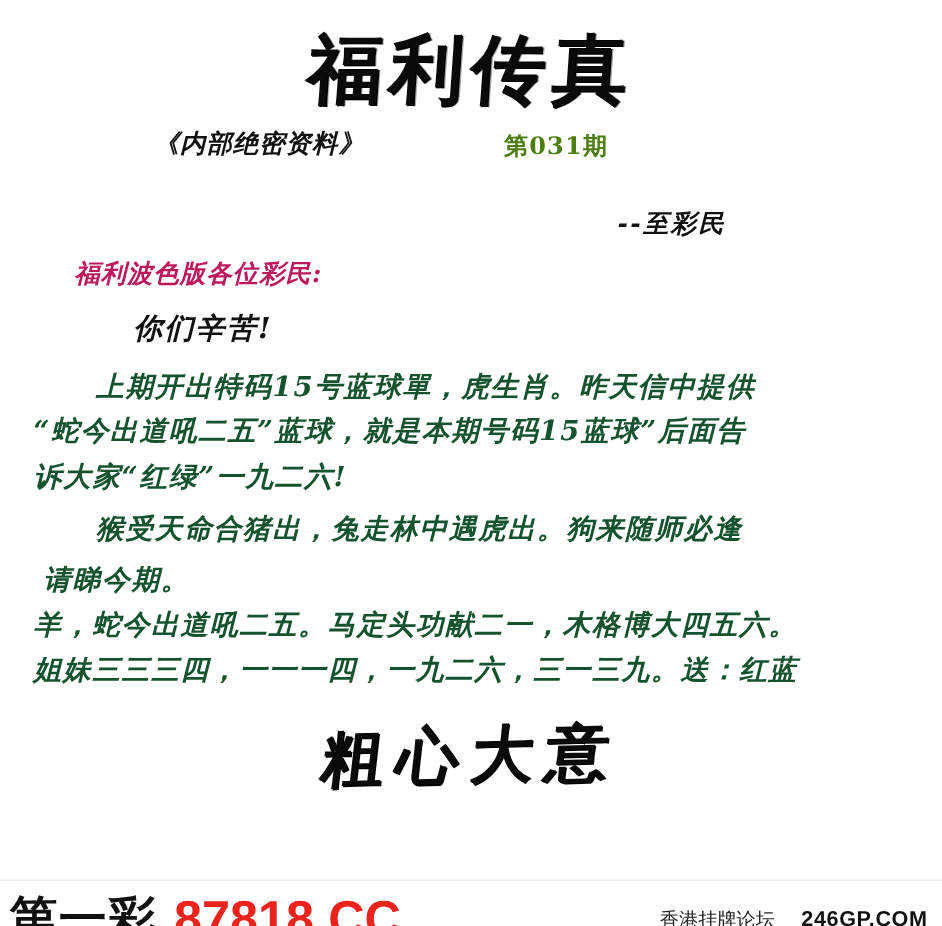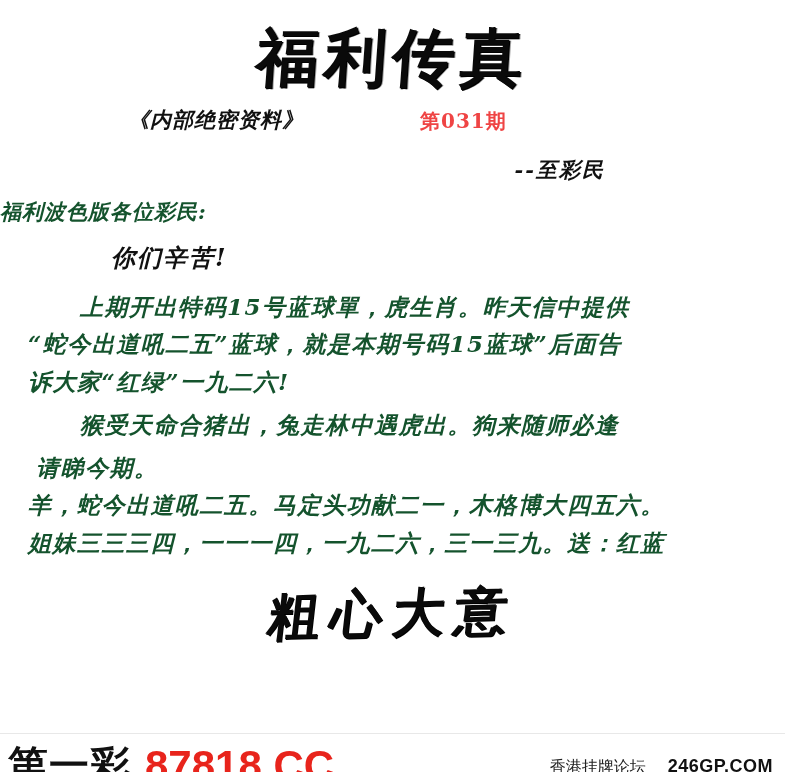--- a/index.html
+++ b/index.html
@@ -54,41 +54,42 @@
     letter-spacing: 1px;
     color: #111;
   }
   .issue {
     position: absolute;
     left: 420px;
     top: 2px;
     font-size: 20px;
     font-weight: bold;
     letter-spacing: 1px;
-    color: #ef4444;
+    color: #4d7c0f;
   }
 
   .toline {
     text-align: right;
     padding-right: 180px;
-    margin-top: 10px;
+    margin-top: 26px;
     font-size: 21px;
     font-weight: bold;
     font-style: italic;
     letter-spacing: 2px;
     color: #111;
   }
 
   .salutation {
     margin-top: 14px;
+    padding-left: 62px;
     font-size: 21px;
     font-weight: bold;
     font-style: italic;
     letter-spacing: 1px;
-    color: #14532d;
+    color: #be185d;
   }
 
   .greeting {
     margin-top: 16px;
     padding-left: 111px;
     font-size: 24px;
     font-weight: bold;
     font-style: italic;
     letter-spacing: 2px;
     color: #111;

